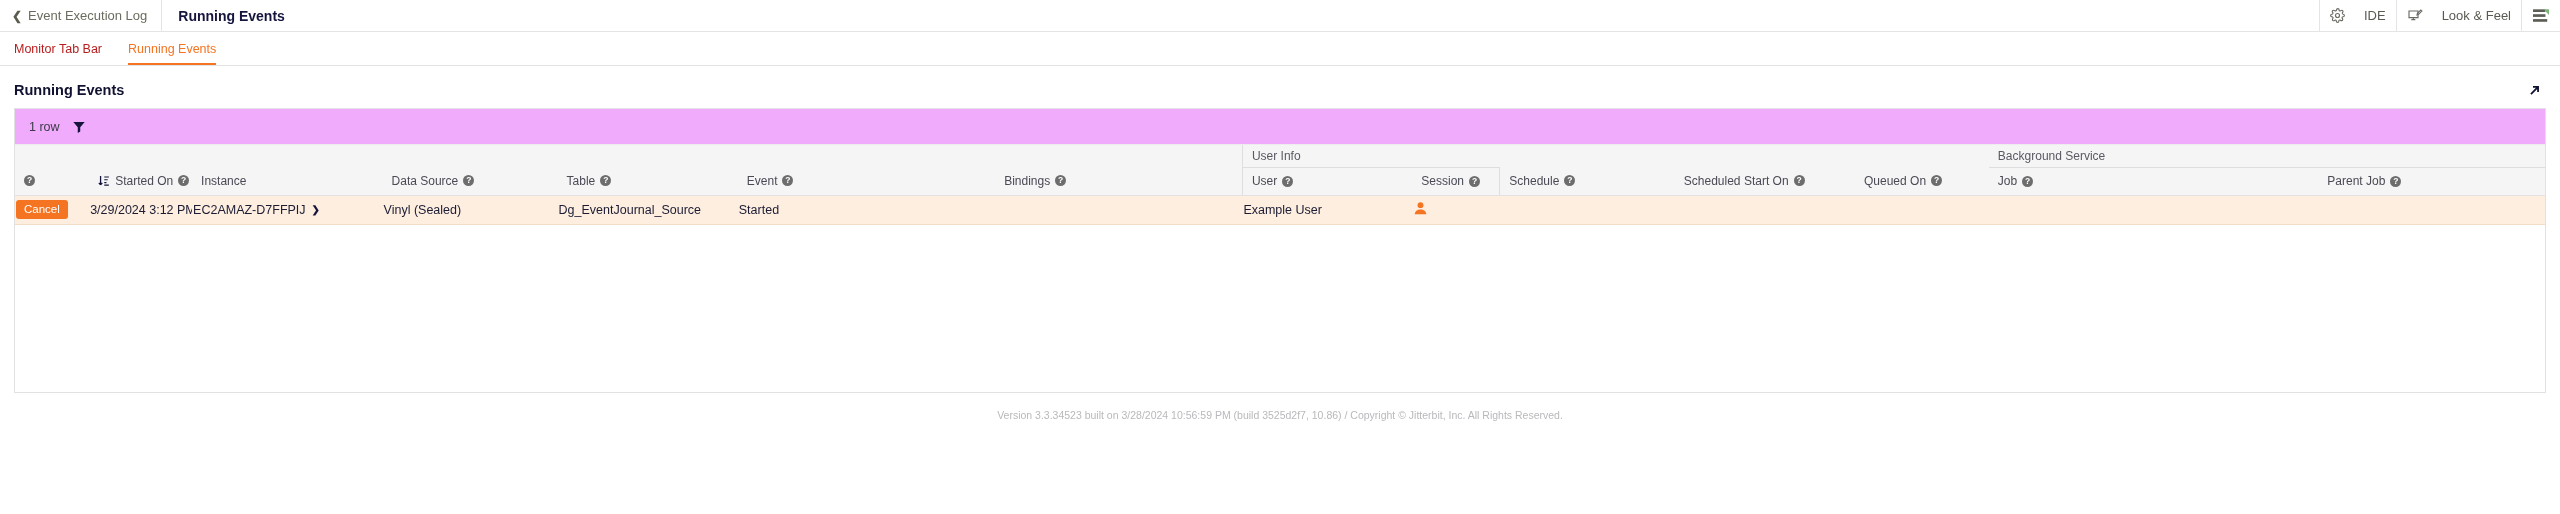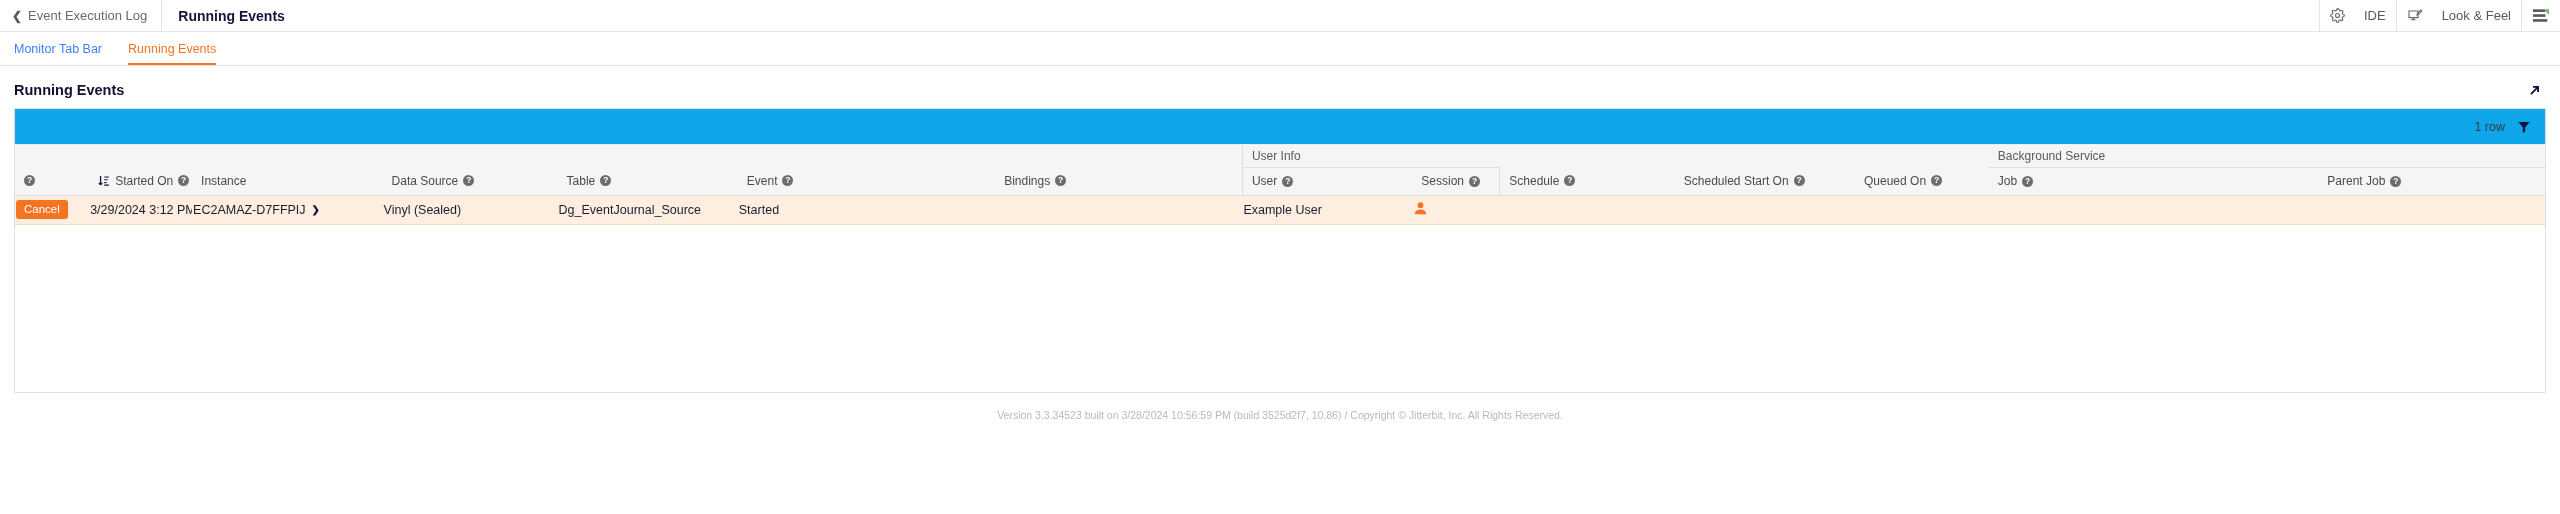--- a/index.html
+++ b/index.html
@@ -73,21 +73,21 @@
     height: 34px;
     display: flex;
     align-items: flex-end;
     gap: 26px;
     padding: 0 14px;
     border-bottom: 1px solid #e4e4e6;
     background: #ffffff;
   }
   .tab {
     font-size: 12.5px;
-    color: #3b82f6;
+    color: #b91c1c;
     padding-bottom: 7px;
     cursor: pointer;
     border-bottom: 2px solid transparent;
     white-space: nowrap;
   }
   .tab.active {
     color: #f47421;
     border-bottom-color: #f47421;
   }
 
@@ -112,24 +112,24 @@
   .panel {
     margin: 0 14px;
     border: 1px solid #e2e2e4;
     background: #ffffff;
     height: 285px;
   }
   .panel-toolbar {
     height: 36px;
     display: flex;
     align-items: center;
-    justify-content: flex-end;
+    justify-content: flex-start;
     padding: 0 14px;
     border-bottom: 1px solid #ededee;
-    background: #0ea5e9;
+    background: #f0abfc;
     gap: 12px;
   }
   .row-count {
     font-size: 12.5px;
     color: #3a3a46;
   }
   .filter-btn { cursor: pointer; line-height: 0; }
 
   table.grid {
     width: 100%;

